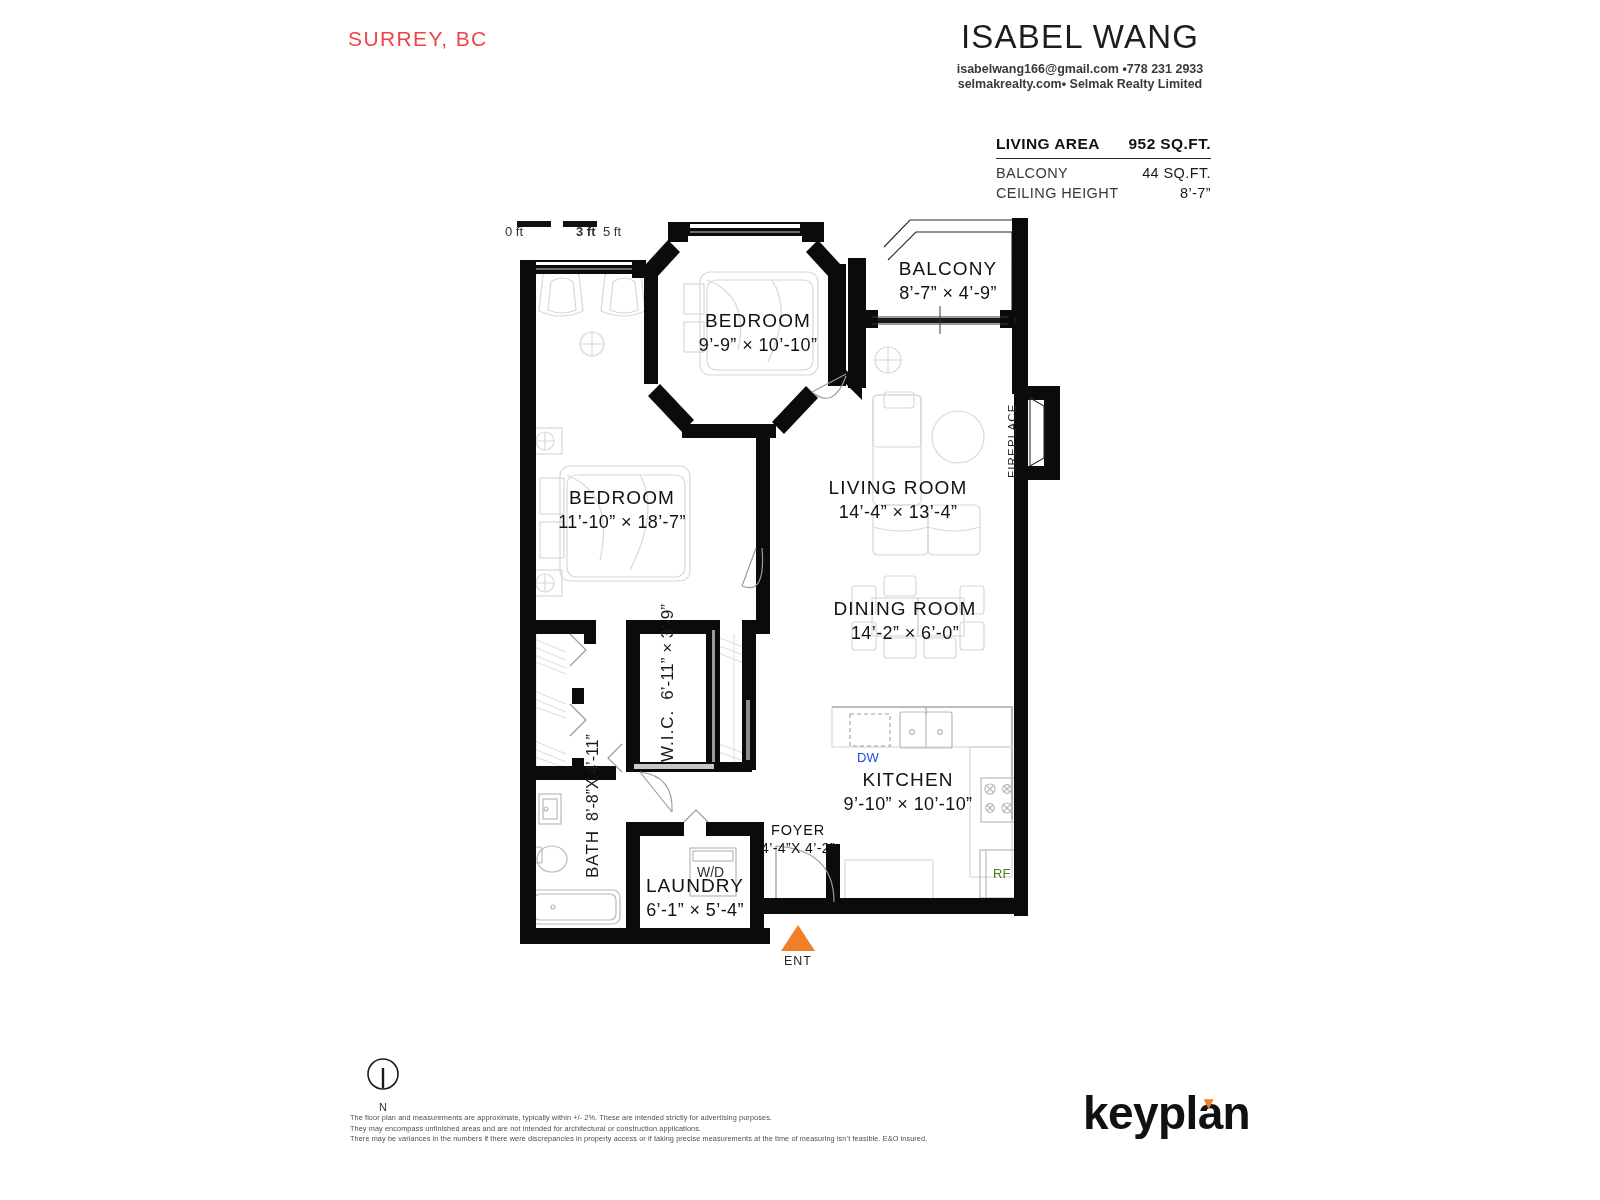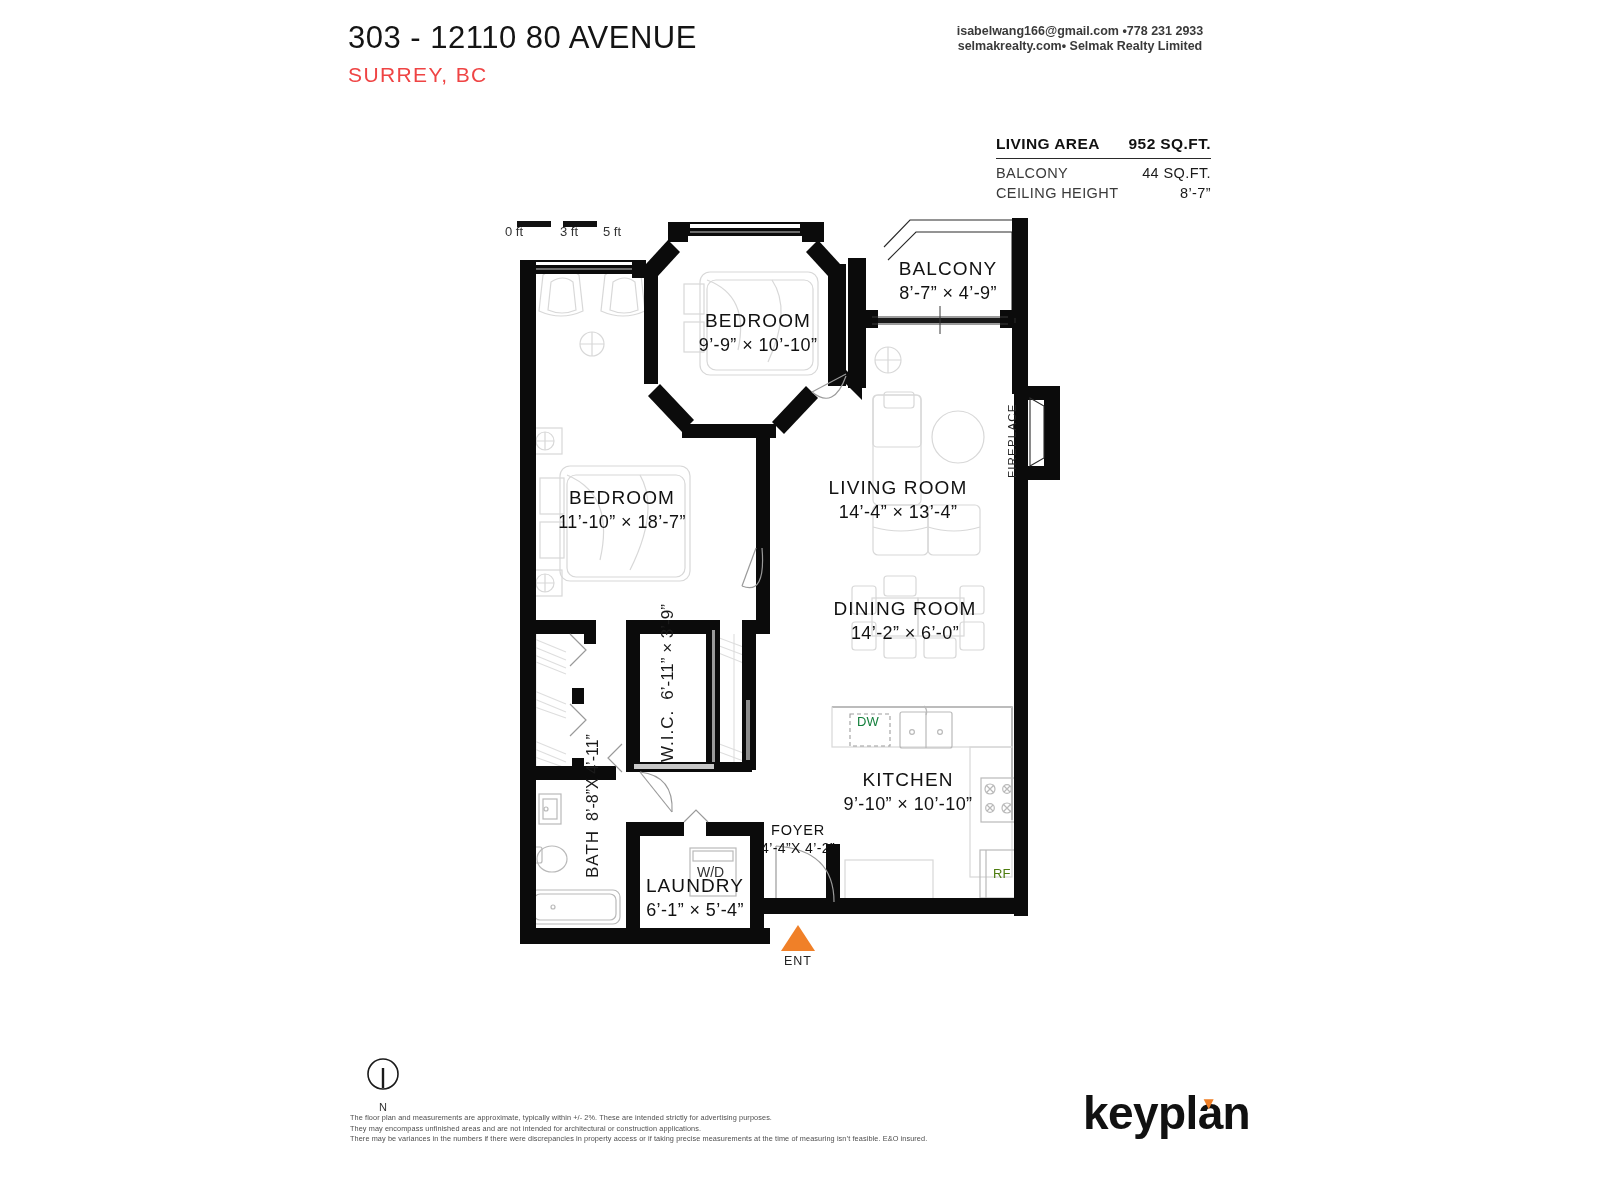--- a/index.html
+++ b/index.html
@@ -95,21 +95,21 @@
     width: 130px;
   }
   #scale-bar .scale-labels {
     position: relative;
     height: 17px;
     font-size: 13px;
     color: #333;
   }
   #scale-bar .scale-labels span { position: absolute; top: 0; margin-top: 24px; }
   #scale-bar .sl0 { left: 0px; }
-  #scale-bar .sl3 { left: 55px; }
+  #scale-bar .sl3 { left: 71px; font-weight: bold; }
   #scale-bar .sl5 { left: 98px; }
   #scale-bar .scale-ticks {
     position: relative;
     height: 12px;
     margin-top: 4px;
   }
   #scale-bar .seg {
     position: absolute;
     height: 6px;
     background: #111;
@@ -230,25 +230,25 @@
   .fixture { fill: none; stroke: #d8d8d8; stroke-width: 1.2; }
   .fixture-dark { fill: none; stroke: #b9b9b9; stroke-width: 1.2; }
   .wall { fill: #0b0b0b; }
   .thinline { fill: none; stroke: #2a2a2a; stroke-width: 1.1; }
   .doorswing { fill: none; stroke: #9a9a9a; stroke-width: 1.2; }
 </style>
 </head>
 <body>
 
 <div id="header-address">
-  <div class="addr-line1">303 - 12110 80 AVENUE</div>
   <div class="addr-line2">SURREY, BC</div>
 </div>
 
 <div id="agent-block">
+  <div class="agent-name">ISABEL WANG</div>
   <div class="agent-contact">isabelwang166@gmail.com •778 231 2933</div>
   <div class="agent-contact" style="margin-top:0">selmakrealty.com• Selmak Realty Limited</div>
 </div>
 
 <div id="stats-table">
   <div class="stat-row primary">
     <span class="stat-label">LIVING AREA</span>
     <span class="stat-value">952 SQ.FT.</span>
   </div>
   <div class="rule"></div>
@@ -536,21 +536,21 @@
   <div class="rl-dims">4’-4”X 4’-2”</div>
 </div>
 
 <div class="room-label" style="left:600px; top:875px; width:190px;">
   <div class="rl-name">LAUNDRY</div>
   <div class="rl-dims">6’-1” × 5’-4”</div>
 </div>
 
 <div class="rot270" style="left:1006px; top:478px; font-size:11.5px; letter-spacing:1.2px; color:#222;">FIREPLACE</div>
 
-<div style="position:absolute; left:857px; top:714px; font-size:13px; color:#15803d;">DW</div>
+<div style="position:absolute; left:857px; top:750px; font-size:13px; color:#1d4ed8;">DW</div>
 <div style="position:absolute; left:993px; top:866px; font-size:13px; color:#4d7c0f;">RF</div>
 <div style="position:absolute; left:697px; top:864px; font-size:14px; color:#333;">W/D</div>
 
 <div id="ent-marker">
   <div class="tri"></div>
   <div class="ent-text">ENT</div>
 </div>
 
 <div id="compass">
   <svg width="44" height="44" viewBox="0 0 44 44">

